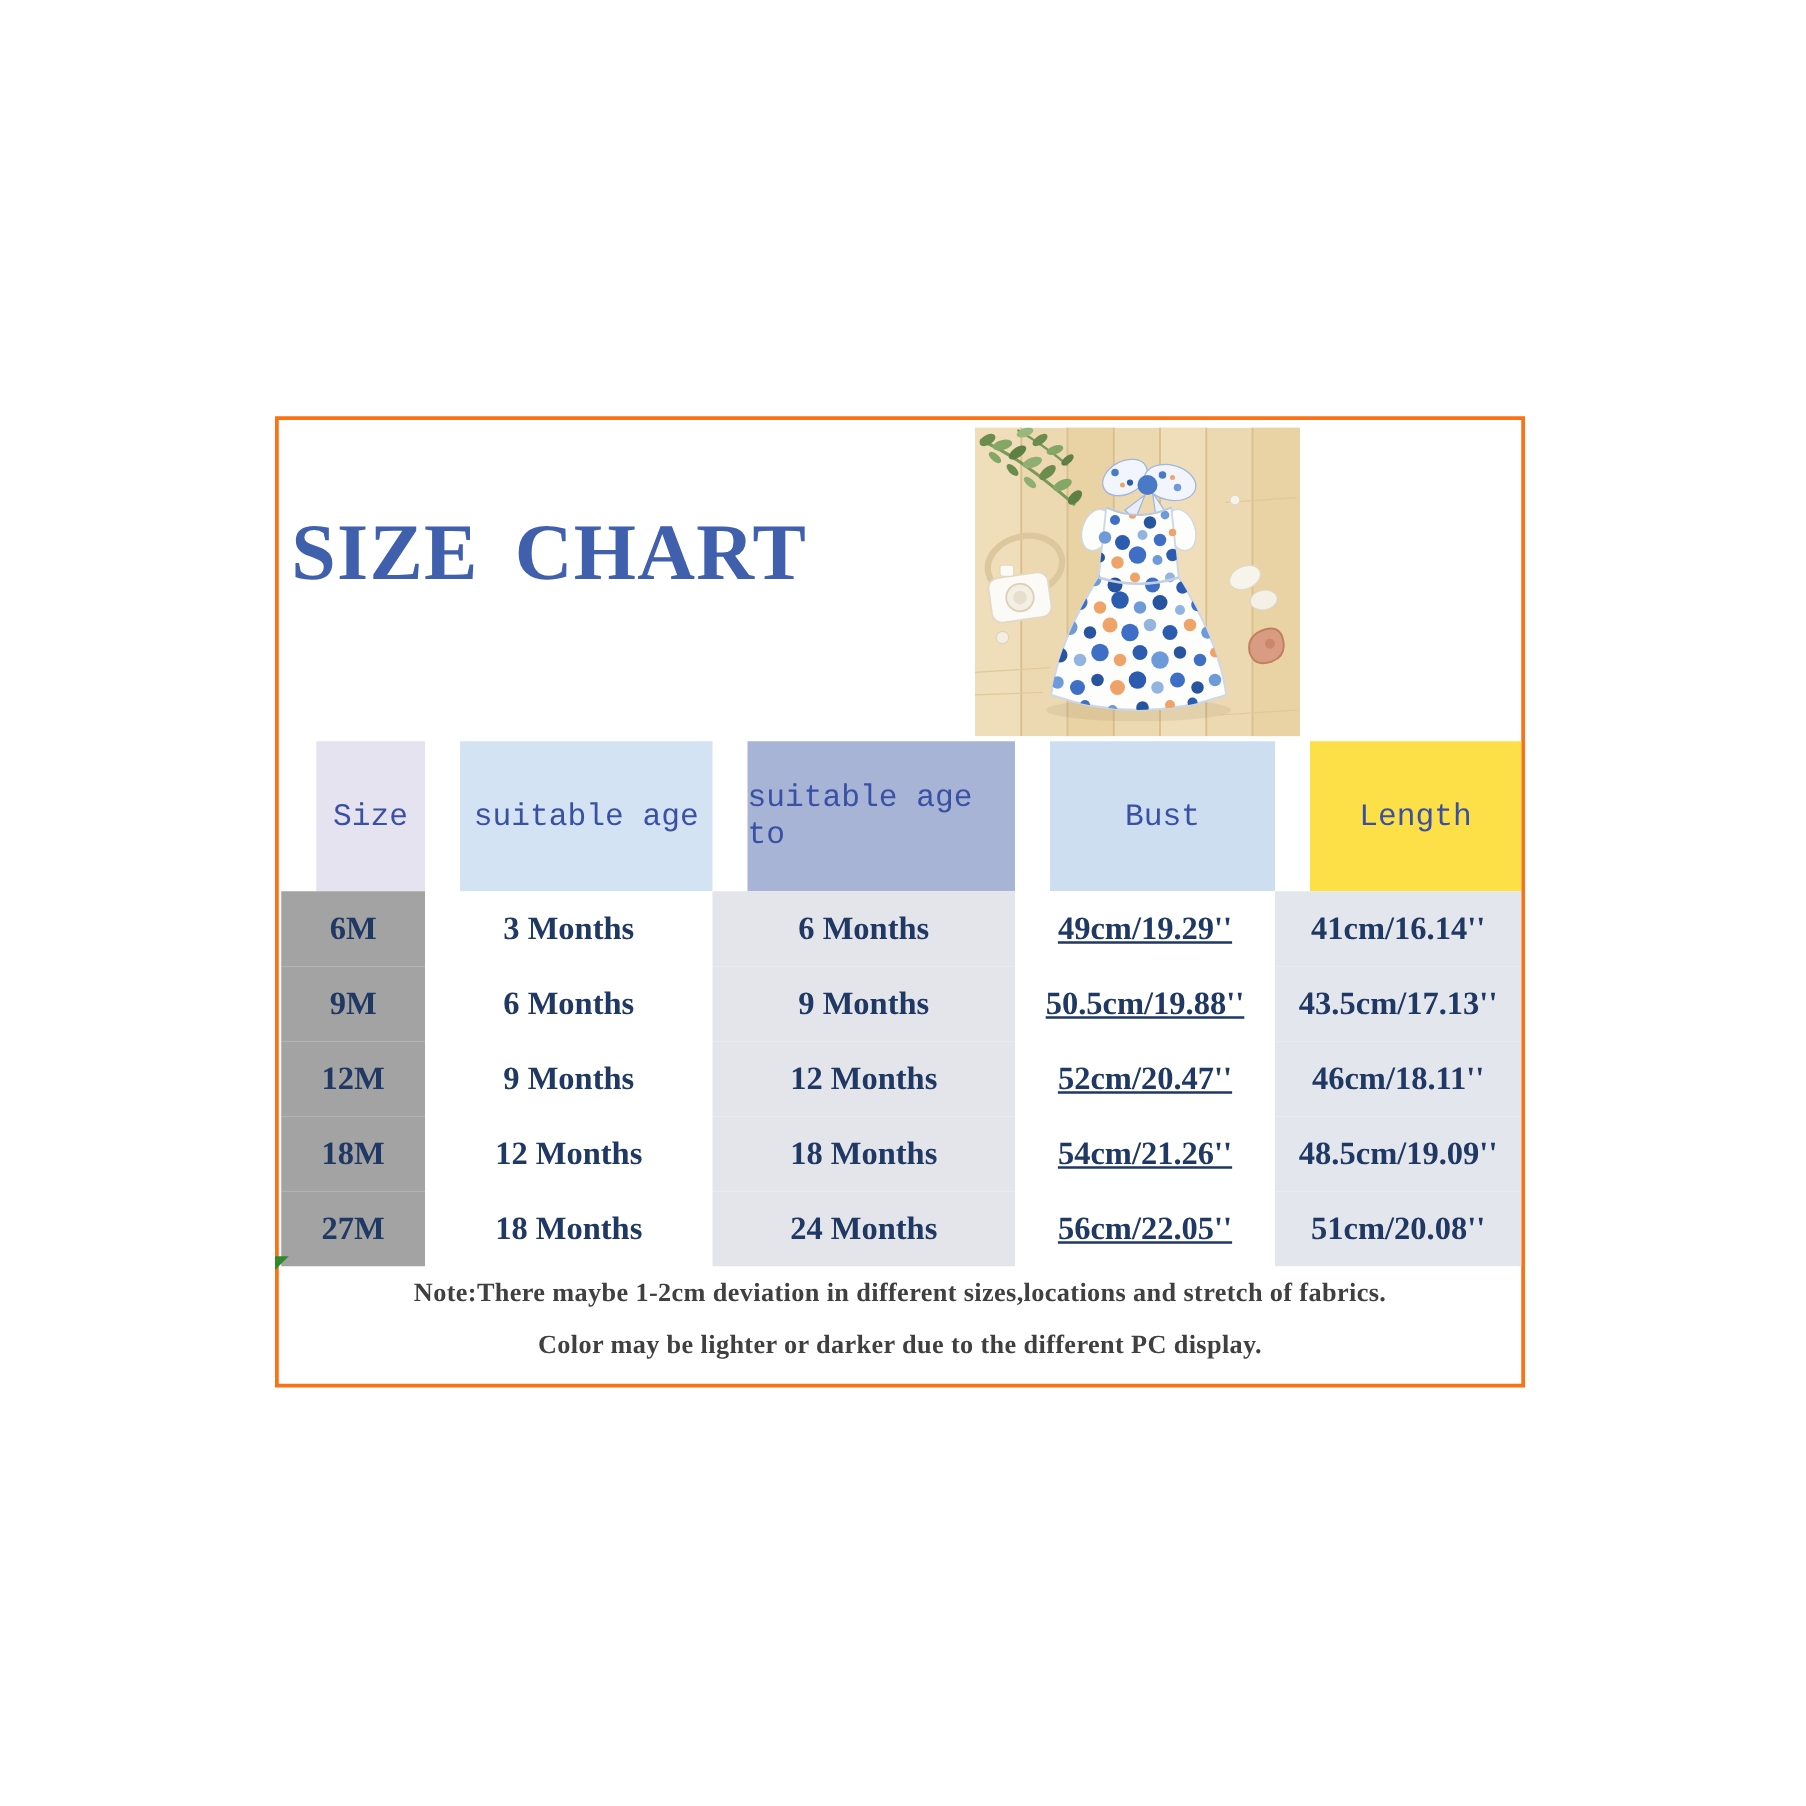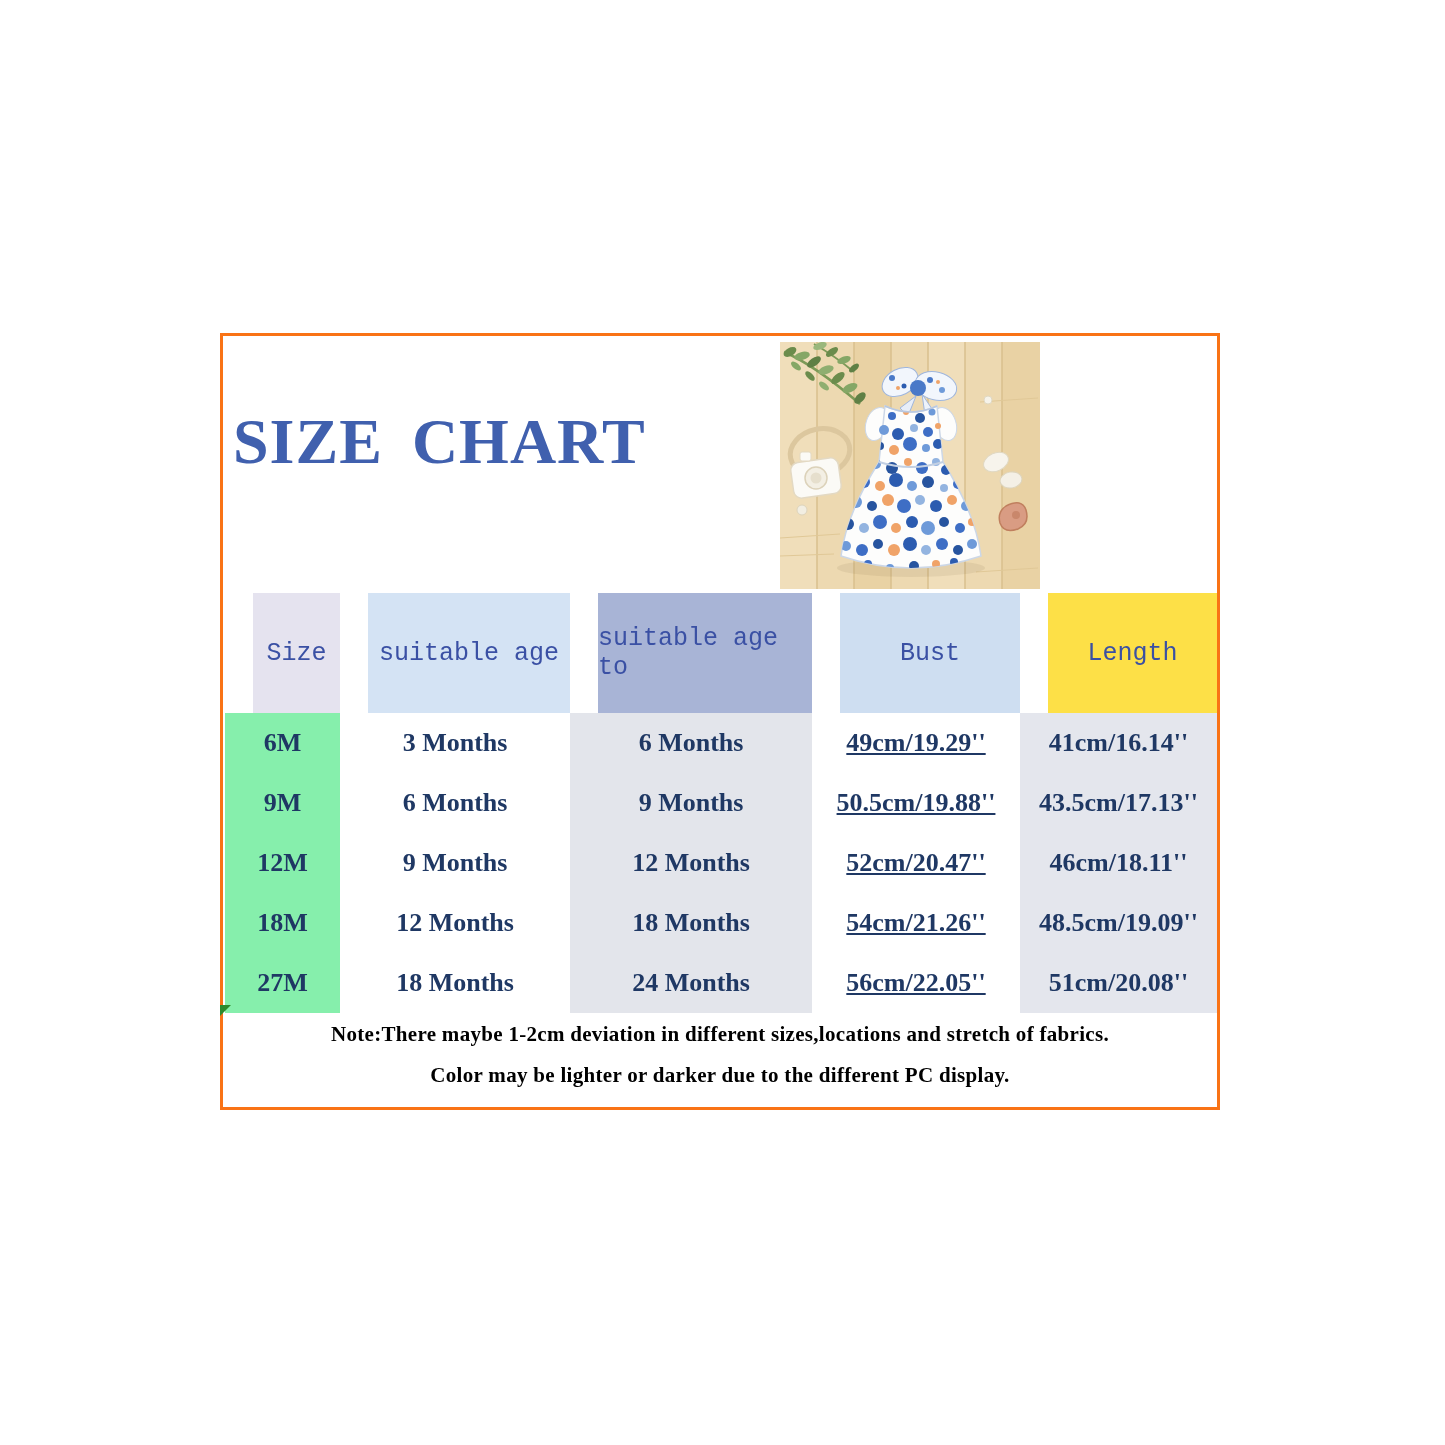--- a/index.html
+++ b/index.html
@@ -16,25 +16,25 @@
   .sizetable{position:absolute;left:2px;top:257px;display:grid;
              grid-template-columns:115px 230px 242px 208px 197px;}
   .th{height:120px;display:flex;align-items:center;justify-content:center;
       font-family:"Liberation Mono","DejaVu Sans Mono",monospace;
       font-weight:normal;font-size:25px;color:#3a50a4;margin-left:28px;}
   .td{height:60px;display:flex;align-items:center;justify-content:center;
       font-family:"Liberation Serif","DejaVu Serif",serif;
       font-weight:bold;font-size:26px;color:#1f3864;}
   .h0{background:#e5e3ef;} .h1{background:#d4e3f4;} .h2{background:#a8b4d6;}
   .h3{background:#cedef1;} .h4{background:#fde047;}
-  .b0{background:#86efac;text-align:center;} .b1{background:#ffffff;} .b2{background:#e3e5eb;}
+  .b0{background:#a3a3a3;text-align:center;} .b1{background:#ffffff;} .b2{background:#e3e5eb;}
   .b3{background:#ffffff;text-decoration:underline;} .b4{background:#e4e6ed;}
   .notes{position:absolute;left:0;top:686px;width:100%;text-align:center;}
   .note-line{margin:0 0 16px 0;font-family:"Liberation Serif","DejaVu Serif",serif;
-             font-weight:bold;font-size:21px;color:#000000;letter-spacing:0.3px;}
+             font-weight:bold;font-size:21px;color:#404040;letter-spacing:0.3px;}
   .green-mark{position:absolute;left:-3px;top:669px;width:0;height:0;
               border-bottom:11px solid transparent;border-left:11px solid #2d8a2d;}
 </style>
 </head>
 <body>
 
 <div class="stage">
   <div class="panel">
 
     <h1 class="title">SIZE CHART</h1>

